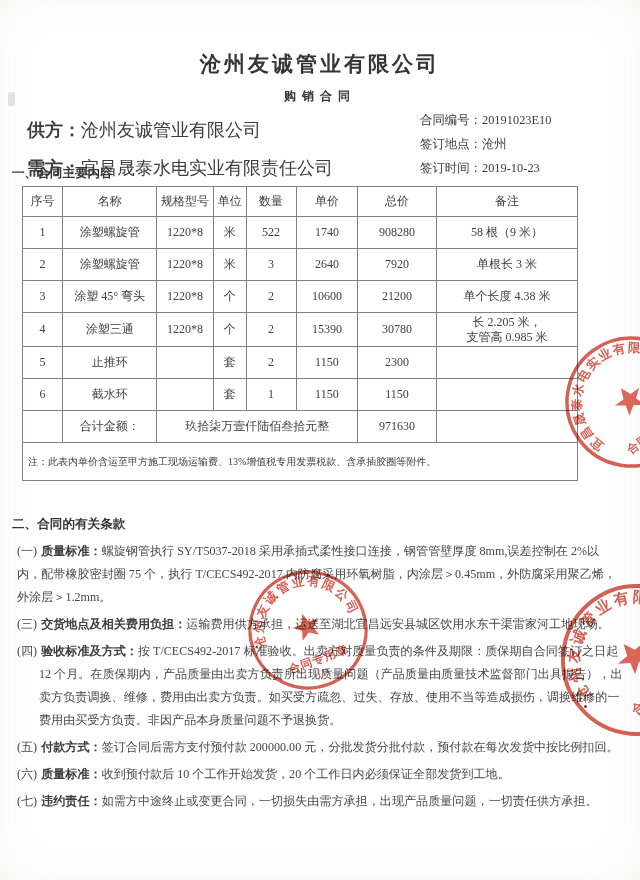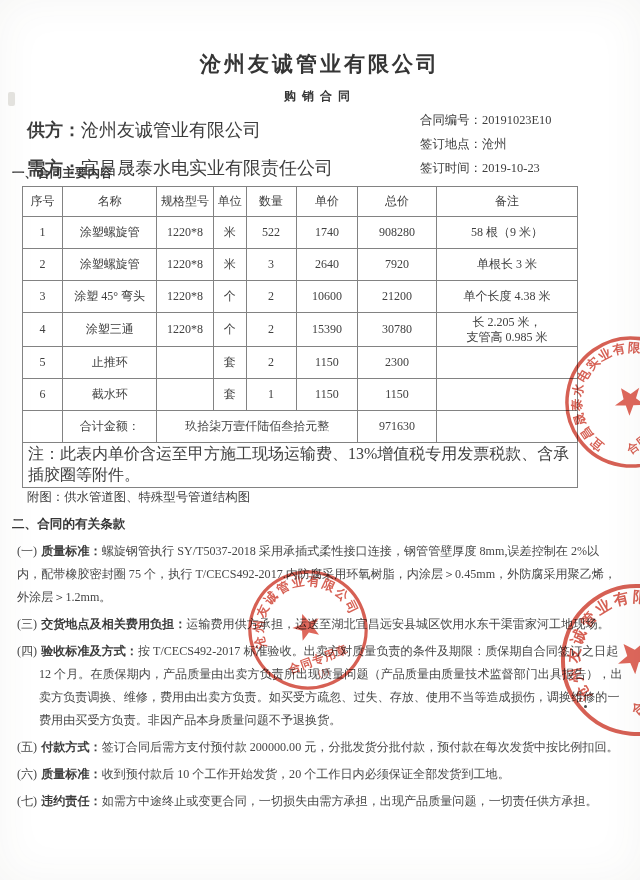--- a/index.html
+++ b/index.html
@@ -36,21 +36,21 @@
   table.main th,table.main td{
     border:1px solid #828282;text-align:center;vertical-align:middle;
     padding:1px 3px;font-weight:normal;overflow:hidden;
   }
   table.main tr.hdr{height:30px;}
   table.main tr.r{height:32px;}
   table.main tr.r4{height:34px;}
   table.main tr.total{height:32px;}
   table.main tr.noterow{height:38px;}
   table.main td.remark{white-space:pre-line;line-height:1.25;}
-  table.main td.notecell{text-align:left;padding-left:5px;font-size:16px;}
+  table.main td.notecell{text-align:left;padding-left:5px;font-size:10px;}
   
   .attach{position:absolute;left:27px;top:489px;font-size:12.4px;}
   
   .clauses{position:absolute;left:17px;top:540px;width:606px;
     font-size:12.1px;line-height:23px;color:#474747;}
   .clause{margin-bottom:4px;}
   .clause .cno{margin-right:4px;}
   .clause .ctitle{font-weight:700;color:#3c3c3c;font-family:Liberation Serif, serif;}
   .clause.hang{padding-left:22px;text-indent:-22px;}
   
@@ -177,21 +177,20 @@
       <td colspan="4">玖拾柒万壹仟陆佰叁拾元整</td>
       <td>971630</td>
       <td></td>
     </tr>
     <tr class="noterow">
       <td colspan="8" class="notecell">注：此表内单价含运至甲方施工现场运输费、13%增值税专用发票税款、含承插胶圈等附件。</td>
     </tr>
   </tbody>
     </table>
 
-  <div class="attach">附图：供水管道图、特殊型号管道结构图</div>
 
   <div class="sect-heading" id="sect2-heading">二、合同的有关条款</div>
 
   <div class="clauses">
     <div class="clause"><span class="cno">(一)</span><span class="ctitle">质量标准：</span><span class="ctext">螺旋钢管执行 SY/T5037-2018 采用承插式柔性接口连接，钢管管壁厚度 8mm,误差控制在 2%以内，配带橡胶密封圈 75 个，执行 T/CECS492-2017.内防腐采用环氧树脂，内涂层＞0.45mm，外防腐采用聚乙烯，外涂层＞1.2mm。</span></div>
     <div class="clause"><span class="cno">(三)</span><span class="ctitle">交货地点及相关费用负担：</span><span class="ctext">运输费用供方承担，运送至湖北宜昌远安县城区饮用水东干渠雷家河工地现场。</span></div>
     <div class="clause hang"><span class="cno">(四)</span><span class="ctitle">验收标准及方式：</span><span class="ctext">按 T/CECS492-2017 标准验收。出卖方对质量负责的条件及期限：质保期自合同签订之日起 12 个月。在质保期内，产品质量由出卖方负责所出现质量问题（产品质量由质量技术监督部门出具报告），出卖方负责调换、维修，费用由出卖方负责。如买受方疏忽、过失、存放、使用不当等造成损伤，调换维修的一费用由买受方负责。非因产品本身质量问题不予退换货。</span></div>
     <div class="clause"><span class="cno">(五)</span><span class="ctitle">付款方式：</span><span class="ctext">签订合同后需方支付预付款 200000.00 元，分批发货分批付款，预付款在每次发货中按比例扣回。</span></div>
     <div class="clause"><span class="cno">(六)</span><span class="ctitle">质量标准：</span><span class="ctext">收到预付款后 10 个工作开始发货，20 个工作日内必须保证全部发货到工地。</span></div>
     <div class="clause"><span class="cno">(七)</span><span class="ctitle">违约责任：</span><span class="ctext">如需方中途终止或变更合同，一切损失由需方承担，出现产品质量问题，一切责任供方承担。</span></div>

